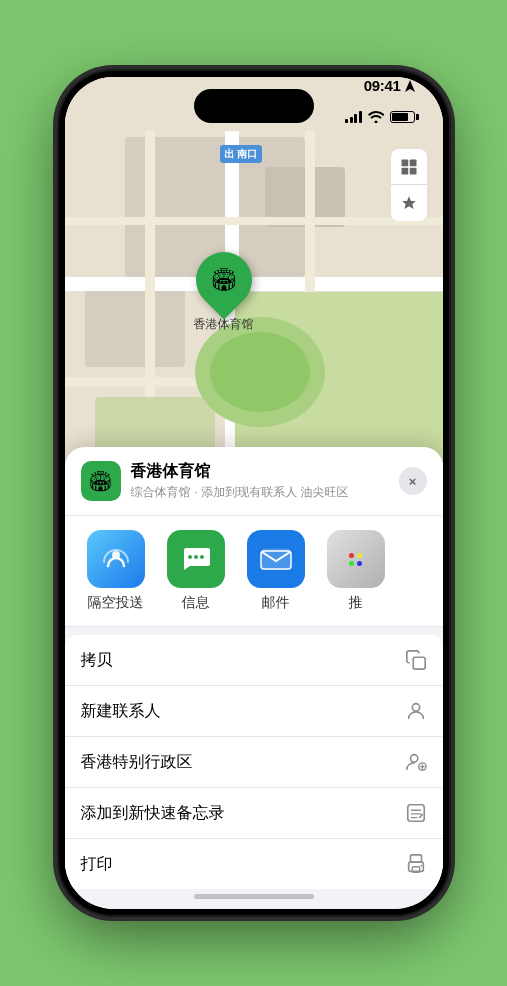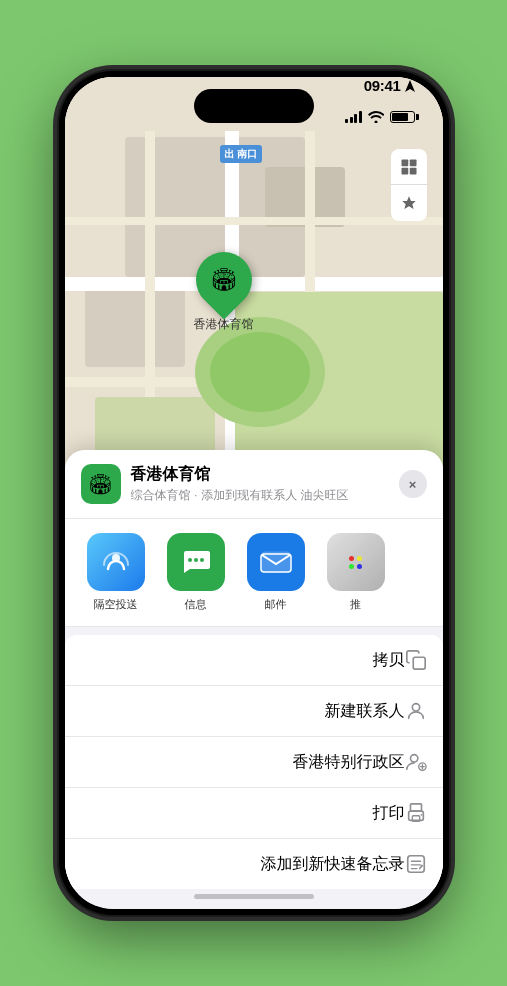--- a/index.html
+++ b/index.html
@@ -340,21 +340,21 @@
       outline-offset: 1px;
     }
 
     .share-icon-wrap.more {
       background: linear-gradient(135deg, #e8e8e8, #c8c8c8);
       flex-direction: column;
       gap: 3px;
     }
 
     .share-label {
-      font-size: 11px;
+      font-size: 14px;
       color: #333;
       text-align: right;
       font-family: Liberation Serif, serif;
     }
 
     
     .more-dots {
       display: flex;
       flex-direction: column;
       gap: 3px;
@@ -378,21 +378,21 @@
       margin-top: 8px;
       border-radius: 12px;
       overflow: hidden;
       margin-left: 0;
       margin-right: 0;
     }
 
     .action-item {
       display: flex;
       align-items: center;
-      justify-content: flex-end;
+      justify-content: space-between;
       padding: 14px 16px;
       border-bottom: 1px solid #e5e5ea;
       cursor: pointer;
       background: #fff;
     }
 
     .action-item:last-child {
       border-bottom: none;
     }
 
@@ -600,40 +600,40 @@
           <svg class="action-icon" width="22" height="22" viewBox="0 0 24 24" fill="none">
             <circle cx="10" cy="8" r="4" stroke="#8e8e93" stroke-width="1.8"></circle>
             <path d="M2 20c0-4 3.6-7 8-7" stroke="#8e8e93" stroke-width="1.8" stroke-linecap="round"></path>
             <circle cx="19" cy="17" r="4" stroke="#8e8e93" stroke-width="1.5" fill="none"></circle>
             <line x1="17" y1="17" x2="21" y2="17" stroke="#8e8e93" stroke-width="1.5" stroke-linecap="round"></line>
             <line x1="19" y1="15" x2="19" y2="19" stroke="#8e8e93" stroke-width="1.5" stroke-linecap="round"></line>
           </svg>
         </div>
 
         <div class="action-item">
-          <span class="action-label">打印</span>
-          <svg class="action-icon" width="22" height="22" viewBox="0 0 24 24" fill="none">
-            <rect x="6" y="2" width="12" height="8" rx="1" stroke="#8e8e93" stroke-width="1.8"></rect>
-            <rect x="4" y="10" width="16" height="10" rx="2" stroke="#8e8e93" stroke-width="1.8"></rect>
-            <rect x="8" y="15" width="8" height="6" rx="1" stroke="#8e8e93" stroke-width="1.5"></rect>
-            <circle cx="18" cy="14" r="1" fill="#8e8e93"></circle>
-          </svg>
-        </div>
-
-        <div class="action-item">
           <span class="action-label">添加到新快速备忘录</span>
           <svg class="action-icon" width="22" height="22" viewBox="0 0 24 24" fill="none">
             <rect x="3" y="3" width="18" height="18" rx="3" stroke="#8e8e93" stroke-width="1.8"></rect>
             <line x1="7" y1="9" x2="17" y2="9" stroke="#8e8e93" stroke-width="1.5" stroke-linecap="round"></line>
             <line x1="7" y1="13" x2="17" y2="13" stroke="#8e8e93" stroke-width="1.5" stroke-linecap="round"></line>
             <line x1="7" y1="17" x2="13" y2="17" stroke="#8e8e93" stroke-width="1.5" stroke-linecap="round"></line>
             <path d="M17 17l3-3-1.5-1.5L15.5 16l-.5 2 2-.5z" fill="#8e8e93"></path>
           </svg>
         </div>
 
+        <div class="action-item">
+          <span class="action-label">打印</span>
+          <svg class="action-icon" width="22" height="22" viewBox="0 0 24 24" fill="none">
+            <rect x="6" y="2" width="12" height="8" rx="1" stroke="#8e8e93" stroke-width="1.8"></rect>
+            <rect x="4" y="10" width="16" height="10" rx="2" stroke="#8e8e93" stroke-width="1.8"></rect>
+            <rect x="8" y="15" width="8" height="6" rx="1" stroke="#8e8e93" stroke-width="1.5"></rect>
+            <circle cx="18" cy="14" r="1" fill="#8e8e93"></circle>
+          </svg>
+        </div>
+
       </div>
 
       <div class="home-indicator"></div>
 
     </div>
 
   </div>
 </div>
 
 </body></html>

